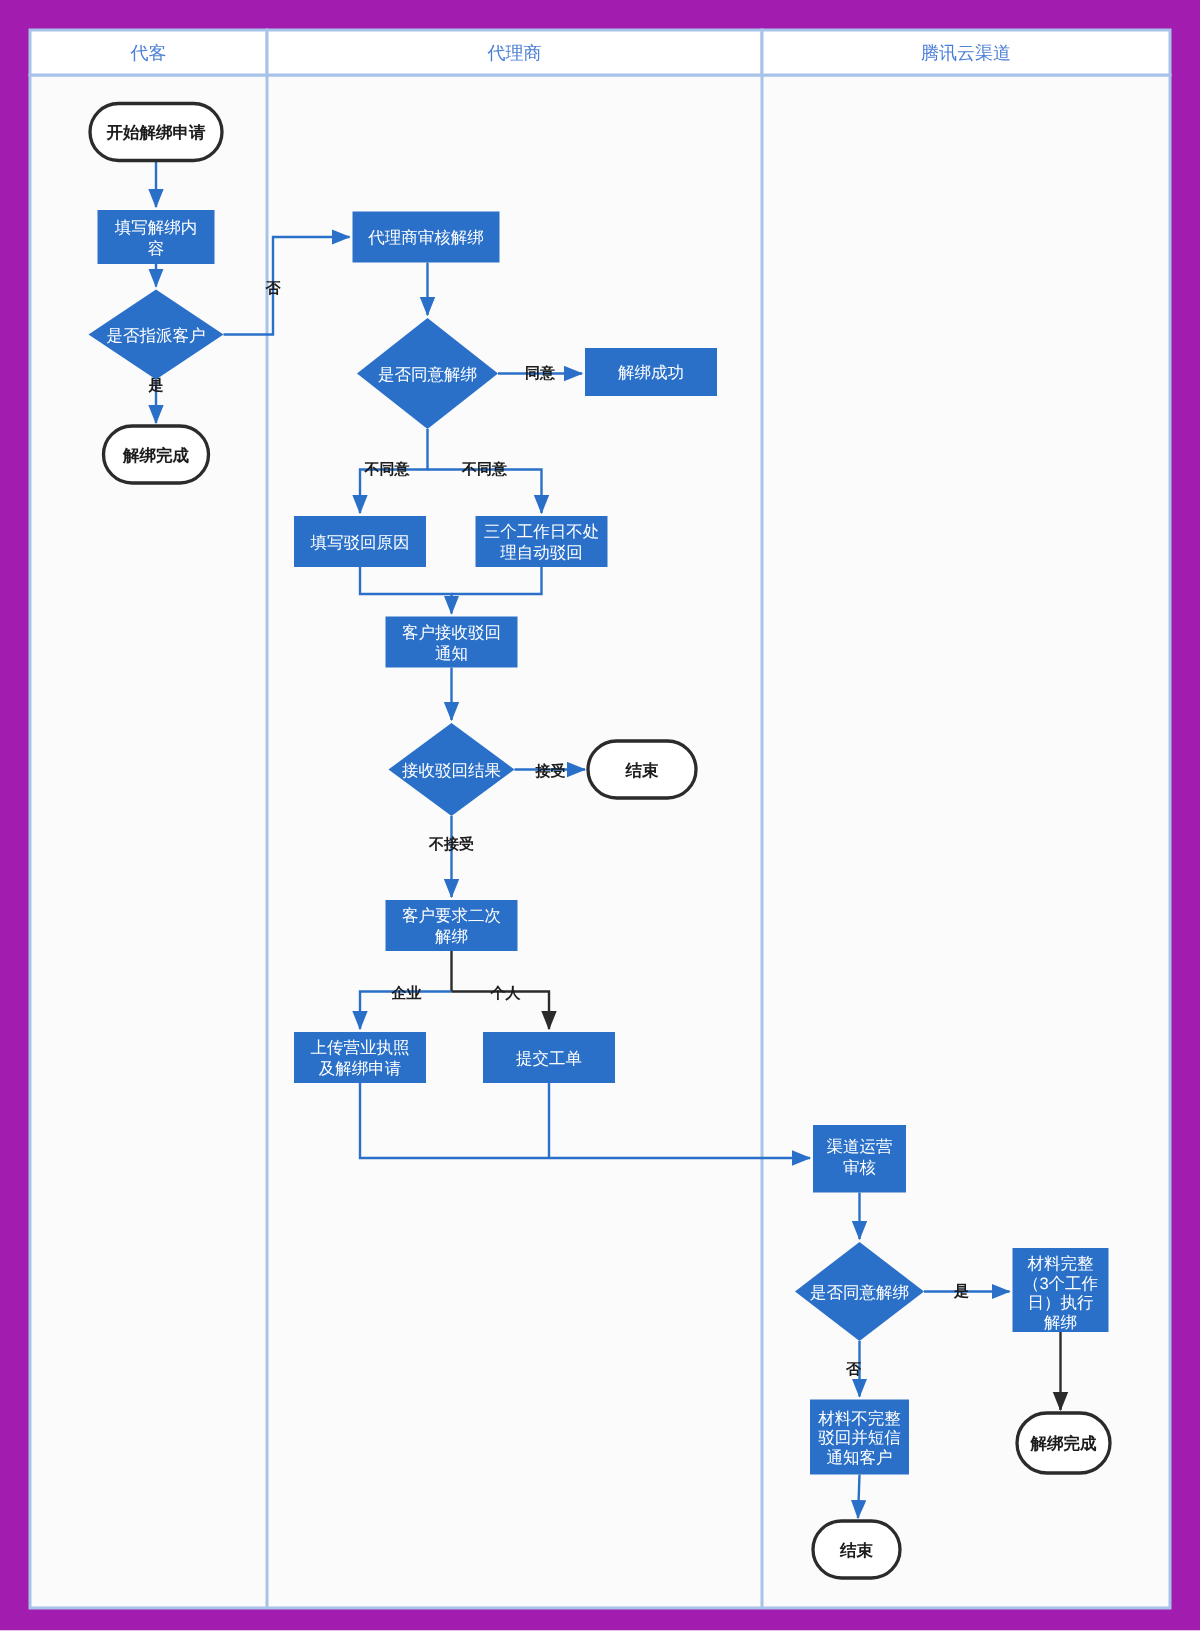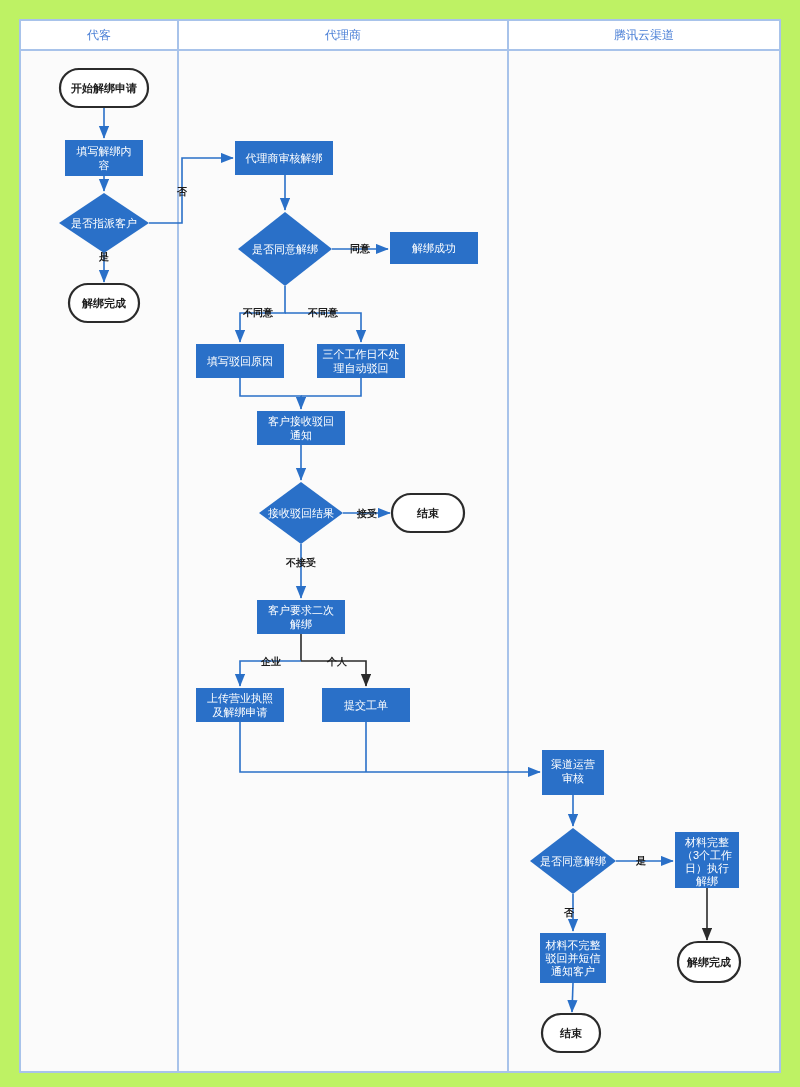--- a/index.html
+++ b/index.html
@@ -5,21 +5,21 @@
   html, body {
     margin: 0;
     padding: 0;
     background: #ffffff;
     font-family: "Liberation Sans", "DejaVu Sans", sans-serif;
   }
   #page {
     position: relative;
     width: 800px;
     height: 1087px;
-    background: #bef264;
+    background: #a21caf;
     overflow: hidden;
   }
   svg#flow {
     display: block;
     width: 800px;
     height: 1087px;
   }
   .swimlane-header-text {
     font-size: 12px;
     fill: #4a7fd6;

